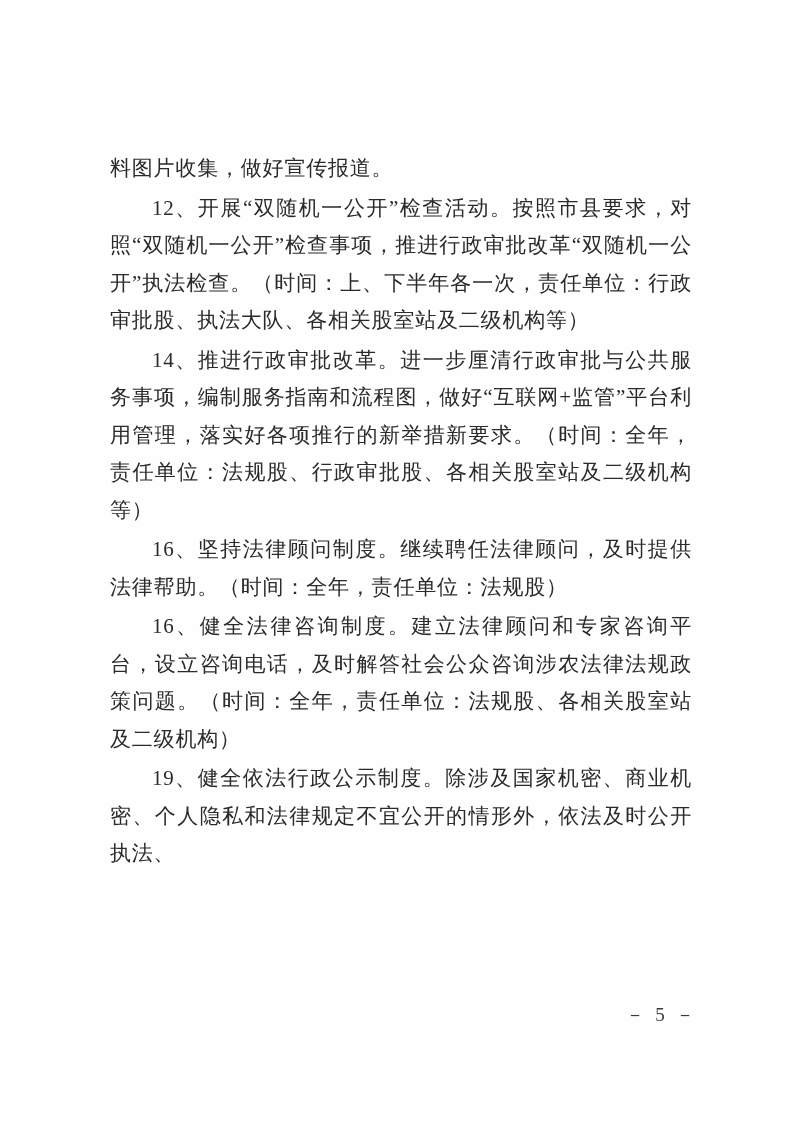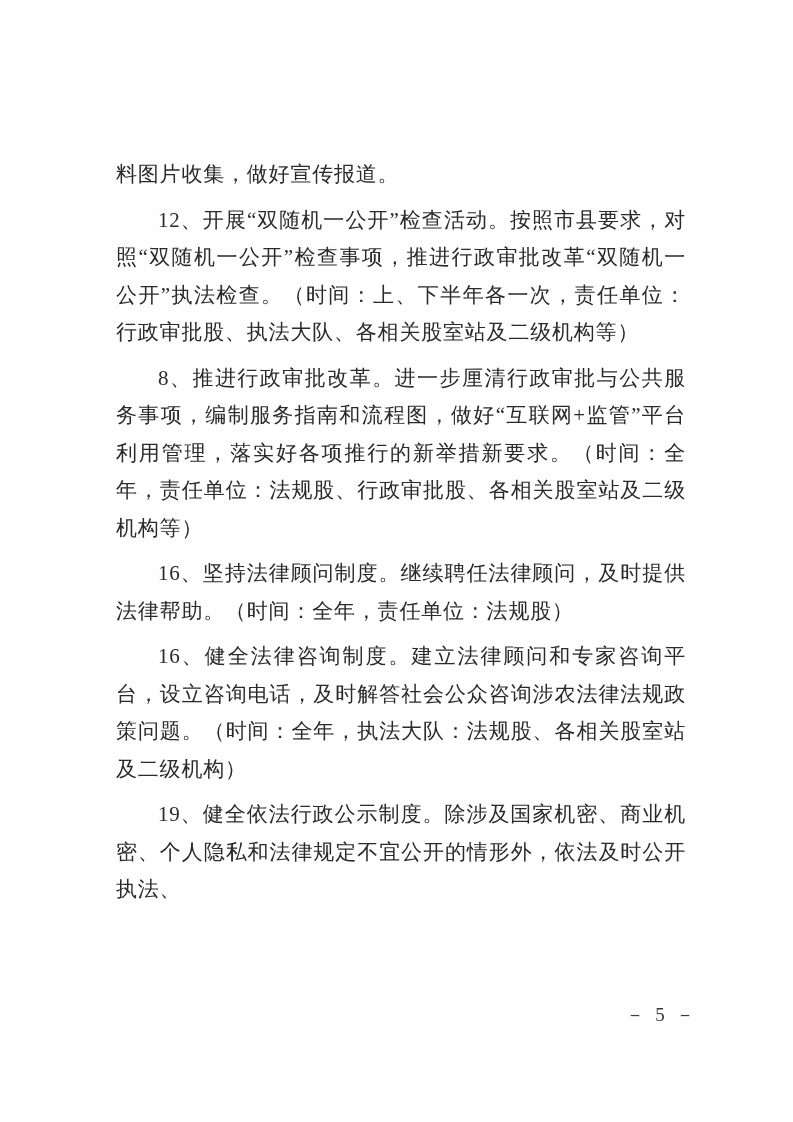--- a/index.html
+++ b/index.html
@@ -21,21 +21,21 @@
     position: absolute;
     left: 108px;
     top: 148px;
     width: 586px;
     font-size: 21px;
     line-height: 37.5px;
     text-align: justify;
     letter-spacing: 0.8px;
   }
   .para {
-    margin: 8px;
+    margin: 2px;
     padding: 0;
     text-indent: 0;
   }
   .para.indent {
     text-indent: 2em;
   }
   .bold {
     font-weight: normal;
   }
   .page-number {
@@ -52,19 +52,19 @@
     white-space: nowrap;
   }
 </style>
 </head>
 <body>
 
 <div class="page">
   <main class="doc-body">
       <p class="para"><span class="">料图片收集，做好宣传报道。</span></p>
       <p class="para indent"><span class="bold">12、开展“双随机一公开”检查活动。</span><span class="">按照市县要求，对照“双随机一公开”检查事项，推进行政审批改革“双随机一公开”执法检查。（时间：上、下半年各一次，责任单位：行政审批股、执法大队、各相关股室站及二级机构等）</span></p>
-      <p class="para indent"><span class="bold">8、推进行政审批改革。</span><span class="">进一步厘清行政审批与公共服务事项，编制服务指南和流程图，做好“互联网+监管”平台利用管理，落实好各项推行的新举措新要求。（时间：全年，责任单位：法规股、行政审批股、各相关股室站及二级机构等）</span></p>
+      <p class="para indent"><span class="bold">14、推进行政审批改革。</span><span class="">进一步厘清行政审批与公共服务事项，编制服务指南和流程图，做好“互联网+监管”平台利用管理，落实好各项推行的新举措新要求。（时间：全年，责任单位：法规股、行政审批股、各相关股室站及二级机构等）</span></p>
       <p class="para indent"><span class="bold">16、坚持法律顾问制度。</span><span class="">继续聘任法律顾问，及时提供法律帮助。（时间：全年，责任单位：法规股）</span></p>
-      <p class="para indent"><span class="bold">16、健全法律咨询制度。</span><span class="">建立法律顾问和专家咨询平台，设立咨询电话，及时解答社会公众咨询涉农法律法规政策问题。（时间：全年，执法大队：法规股、各相关股室站及二级机构）</span></p>
+      <p class="para indent"><span class="bold">16、健全法律咨询制度。</span><span class="">建立法律顾问和专家咨询平台，设立咨询电话，及时解答社会公众咨询涉农法律法规政策问题。（时间：全年，责任单位：法规股、各相关股室站及二级机构）</span></p>
       <p class="para indent"><span class="bold">19、健全依法行政公示制度。</span><span class="">除涉及国家机密、商业机密、个人隐私和法律规定不宜公开的情形外，依法及时公开执法、</span></p>
     </main>
   <div class="page-number">－ 5 －</div>
 </div>
 
 </body></html>

